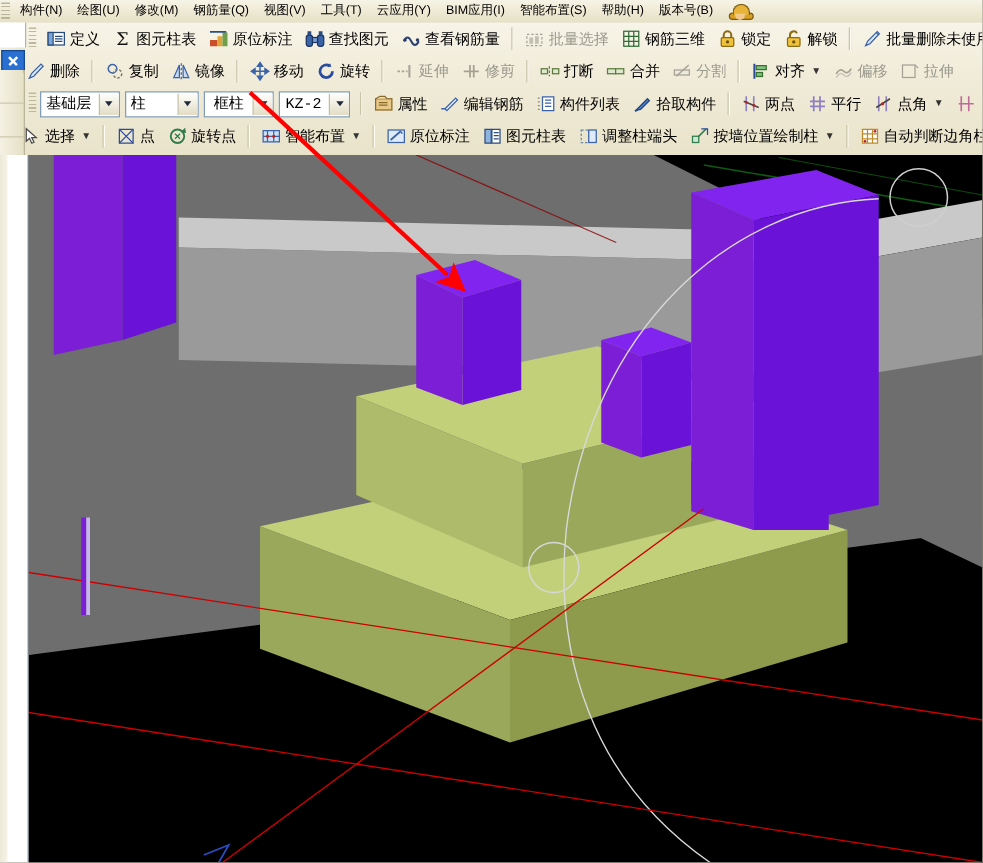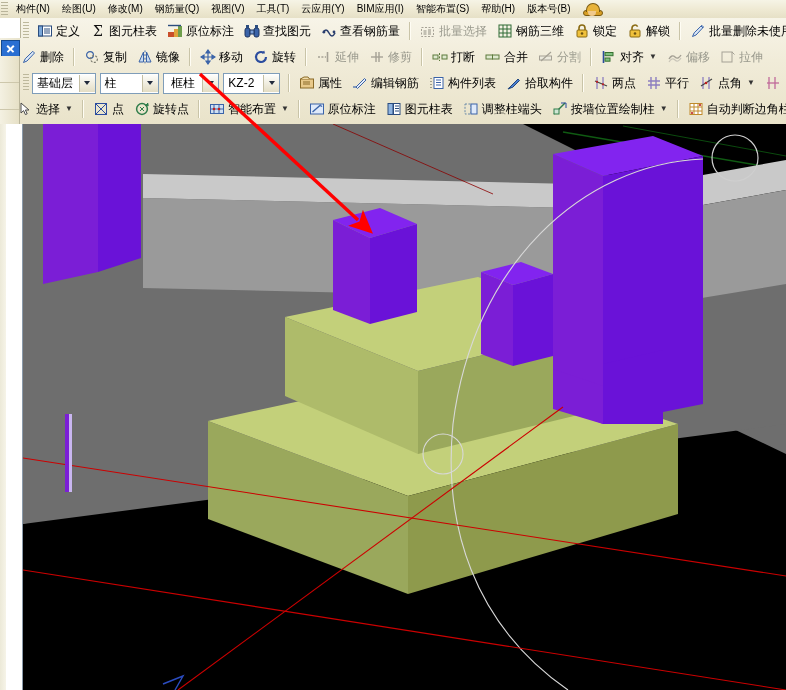--- a/index.html
+++ b/index.html
@@ -43,21 +43,21 @@
   .tbtn.dis{color:#9a9a8e;}
   .tbtn .lbl{white-space:nowrap;}
   .caret{font-size:8px;margin-left:2px;color:#333;}
 
   
   .ic{width:16px;height:16px;flex:0 0 16px;position:relative;display:inline-block;}
   .ic svg{display:block;width:16px;height:16px;}
 
   
   .combo{position:relative;height:19px;background:#fff;border:1px solid #7f9db9;
-    display:flex;align-items:center;margin-right:4px;}
+    display:flex;align-items:center;margin-right:4px;font-family:Liberation Mono, monospace;}
   .combo .cval{padding:0 4px;font-size:12px;color:#000;overflow:hidden;white-space:nowrap;
     text-overflow:ellipsis;flex:1;line-height:17px;}
   .combo .carr{width:15px;height:17px;flex:0 0 15px;background:linear-gradient(to bottom,#fdfdfb,#e3ddc4);
     border-left:1px solid #c4bfa4;display:flex;align-items:center;justify-content:center;}
   .combo .carr i{display:block;width:0;height:0;border-left:3px solid transparent;
     border-right:3px solid transparent;border-top:4px solid #20293b;}
   .cb-layer{width:108px;}
   .cb-type{width:100px;}
   .cb-sub{width:96px;text-align:center;}
   .cb-name{width:96px;justify-content:center;}

